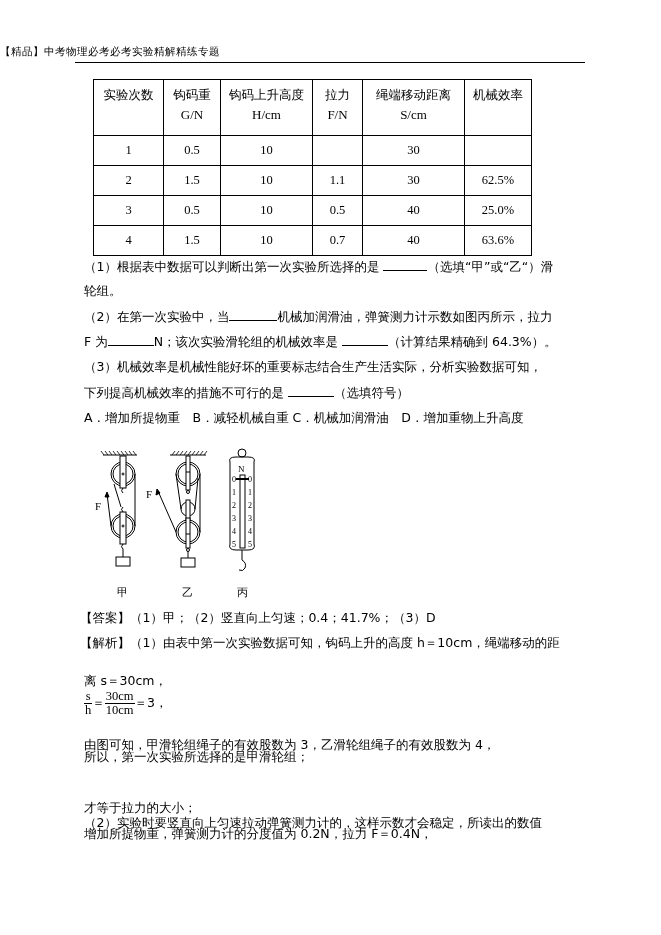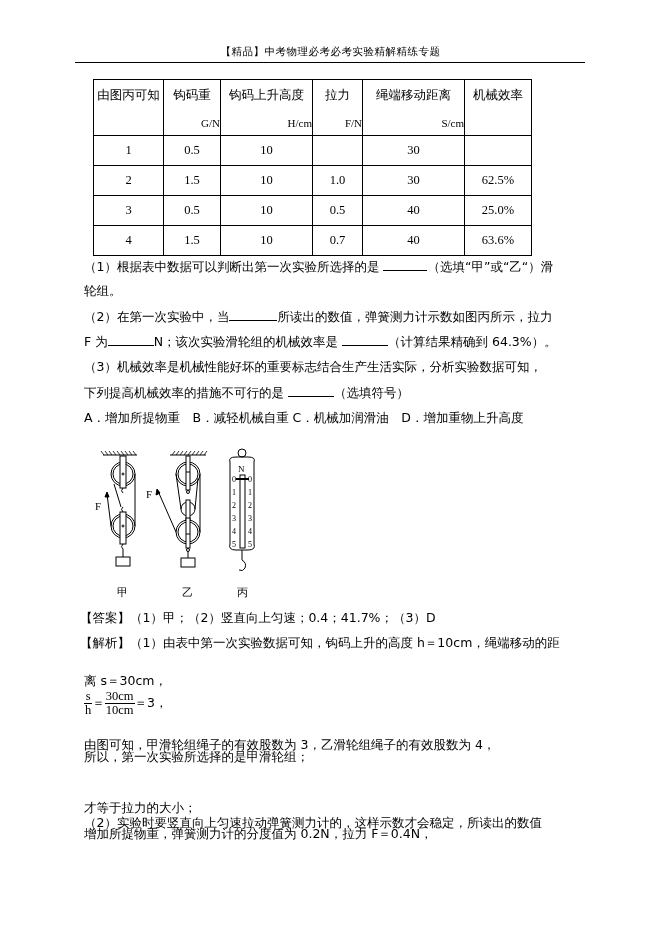--- a/index.html
+++ b/index.html
@@ -1,38 +1,38 @@
 <!DOCTYPE html>
 <html><head>
 <meta charset="utf-8">
 <style>
   * { box-sizing: border-box; margin: 0; padding: 0; }
   html, body { width: 661px; height: 935px; background: #ffffff; overflow: hidden; }
   body { position: relative; font-family: "DejaVu Sans", sans-serif; color: #000; }
 
   .header-title {
     position: absolute; left: 0; top: 45px; width: 661px;
-    text-align: center; font-size: 10.5px; letter-spacing: 0.5px;
+    font-size: 10.5px; letter-spacing: 0.5px;
   }
   .header-rule {
     position: absolute; left: 75px; top: 62px; width: 510px; height: 1px; background: #000;
   }
 
   table.data {
     position: absolute; left: 93px; top: 79px; width: 439px;
     border-collapse: collapse; font-size: 12.5px;
   }
   table.data td {
     border: 1px solid #000; text-align: center; vertical-align: top;
     padding: 0; height: 29px; line-height: 29px;
     font-family: "Liberation Serif", serif;
   }
   table.data tr.head td { height: 56px; line-height: 20px; padding-top: 5px; }
   table.data tr.head .cn { font-family: "DejaVu Sans", sans-serif; font-size: 12.5px; display: block; }
-  table.data tr.head .unit { display: block; margin-top: 8px; font-size: 11px; text-align: right; }
+  table.data tr.head .unit { display: block; margin-top: 0; font-size: 13px; }
 
   .para {
     position: absolute; left: 84px; width: 500px; font-size: 12.5px; line-height: 14px;
     white-space: nowrap;
   }
   .blank {
     display: inline-block; border-bottom: 1px solid #000; height: 12px; vertical-align: baseline;
   }
 
   .figure { position: absolute; left: 90px; top: 448px; width: 190px; height: 155px; }
@@ -44,21 +44,21 @@
 </head>
 <body>
 
 <div class="header-title">【精品】中考物理必考必考实验精解精练专题</div>
 <div class="header-rule"></div>
 
 <table class="data">
   <tbody>
       <tr class="head">
     <td style="width:70px">
-          <span class="cn">由图丙可知</span>
+          <span class="cn">实验次数</span>
           <span class="unit"></span>
         </td>
     <td style="width:57px">
           <span class="cn">钩码重</span>
           <span class="unit">G/N</span>
         </td>
     <td style="width:92px">
           <span class="cn">钩码上升高度</span>
           <span class="unit">H/cm</span>
         </td>
@@ -80,21 +80,21 @@
     <td>0.5</td>
     <td>10</td>
     <td></td>
     <td>30</td>
     <td></td>
   </tr>
   <tr>
     <td>2</td>
     <td>1.5</td>
     <td>10</td>
-    <td>1.0</td>
+    <td>1.1</td>
     <td>30</td>
     <td>62.5%</td>
   </tr>
   <tr>
     <td>3</td>
     <td>0.5</td>
     <td>10</td>
     <td>0.5</td>
     <td>40</td>
     <td>25.0%</td>
@@ -109,21 +109,21 @@
   </tr>
 </tbody>
   </table>
 
 <div class="para" style="top:259px">
   <span>（1）根据表中数据可以判断出第一次实验所选择的是 </span><span class="blank" style="width:44px"></span><span>（选填“甲”或“乙“）滑</span>
 </div>
 <div class="para" style="top:284px">轮组。</div>
 
 <div class="para" style="top:309px">
-  <span>（2）在第一次实验中，当</span><span class="blank" style="width:48px"></span><span>所读出的数值，弹簧测力计示数如图丙所示，拉力</span>
+  <span>（2）在第一次实验中，当</span><span class="blank" style="width:48px"></span><span>机械加润滑油，弹簧测力计示数如图丙所示，拉力</span>
 </div>
 <div class="para" style="top:334px">
   <span>F 为</span><span class="blank" style="width:46px"></span><span>N；该次实验滑轮组的机械效率是 </span><span class="blank" style="width:46px"></span><span>（计算结果精确到 64.3%）。</span>
 </div>
 
 <div class="para" style="top:360px">（3）机械效率是机械性能好坏的重要标志结合生产生活实际，分析实验数据可知，</div>
 <div class="para" style="top:385px">
   <span>下列提高机械效率的措施不可行的是 </span><span class="blank" style="width:46px"></span><span>（选填符号）</span>
 </div>
 <div class="para" style="top:411px">A．增加所提物重　B．减轻机械自重 C．机械加润滑油　D．增加重物上升高度</div>

